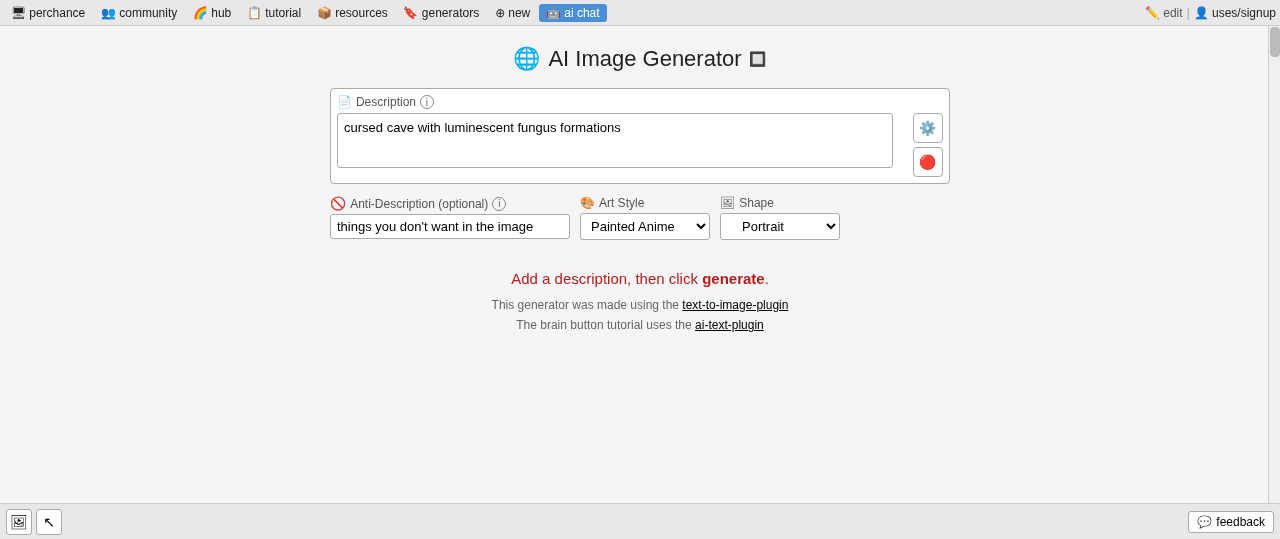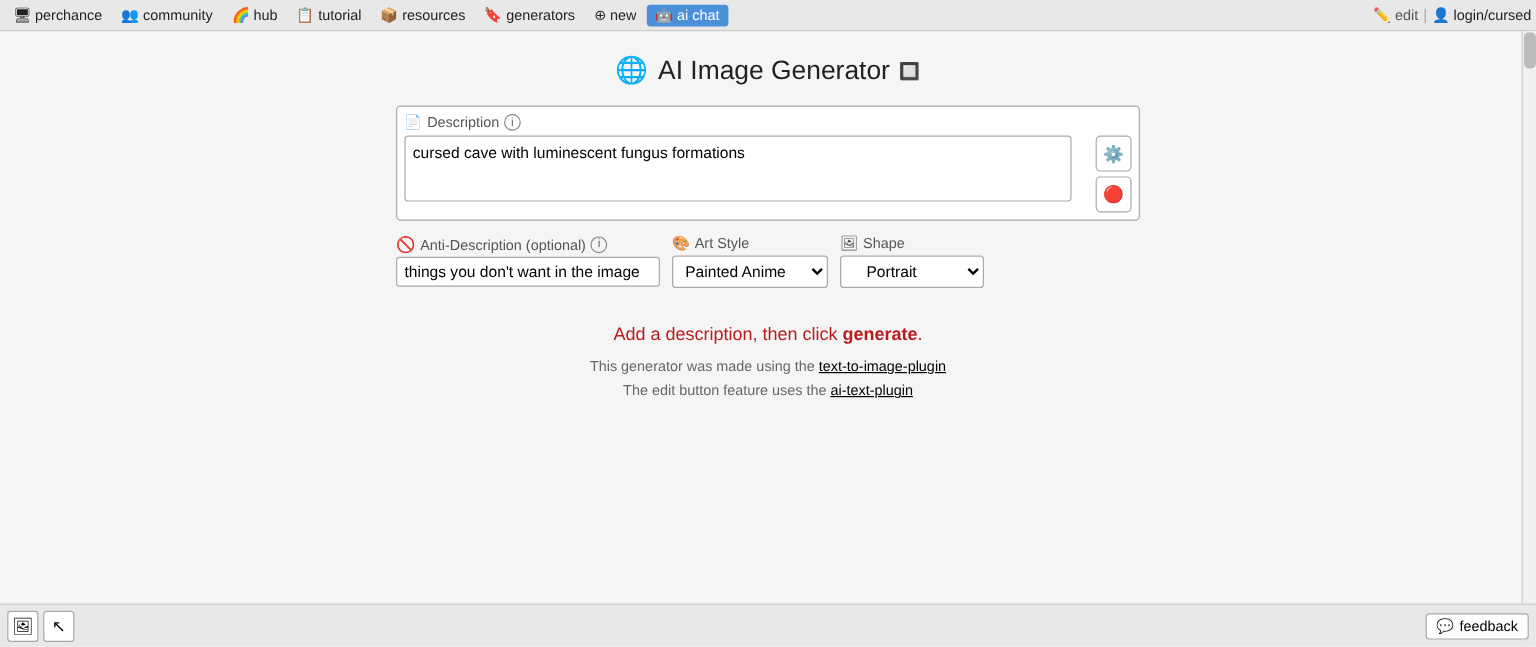--- a/index.html
+++ b/index.html
@@ -166,21 +166,21 @@
       gap: 3px;
     }
     .option-label {
       display: flex;
       align-items: center;
       gap: 4px;
       font-size: 12px;
       color: #555;
     }
     .anti-desc-input {
-      width: 220px;
+      width: 240px;
       border: 1px solid #aaa;
       border-radius: 3px;
       padding: 4px 6px;
       font-size: 13px;
       font-family: Arial, sans-serif;
       outline: none;
     }
     .anti-desc-input::placeholder { color: #999; }
     select.style-select {
       border: 1px solid #aaa;
@@ -349,21 +349,21 @@
   </a>
 
   <div class="nav-right">
     <span class="nav-edit">
       <span>✏️</span>
       <span>edit</span>
     </span>
     <span style="color:#aaa">|</span>
     <span class="nav-login">
       <span>👤</span>
-      <span>login/cursed</span>
+      <span>uses/signup</span>
     </span>
   </div>
 </nav>
 
 <div class="right-scrollbar">
   <div class="scrollbar-thumb"></div>
 </div>
 
 <div id="main">
 
@@ -435,21 +435,21 @@
 
   <div class="info-section">
     <p class="info-title">
       <span>Add a description, then click</span>
       <span> </span><strong>generate</strong><span>.</span>
     </p>
     <p class="info-sub">
       <span>This generator was made using the</span>
       <a>text-to-image-plugin</a>
       <br>
-      <span>The edit button feature uses the</span>
+      <span>The brain button tutorial uses the</span>
       <a>ai-text-plugin</a>
     </p>
   </div>
 
 </div>
 
 <div id="bottom-bar">
   <button class="bottom-icon-btn">
     <span>🖼</span>
   </button>

